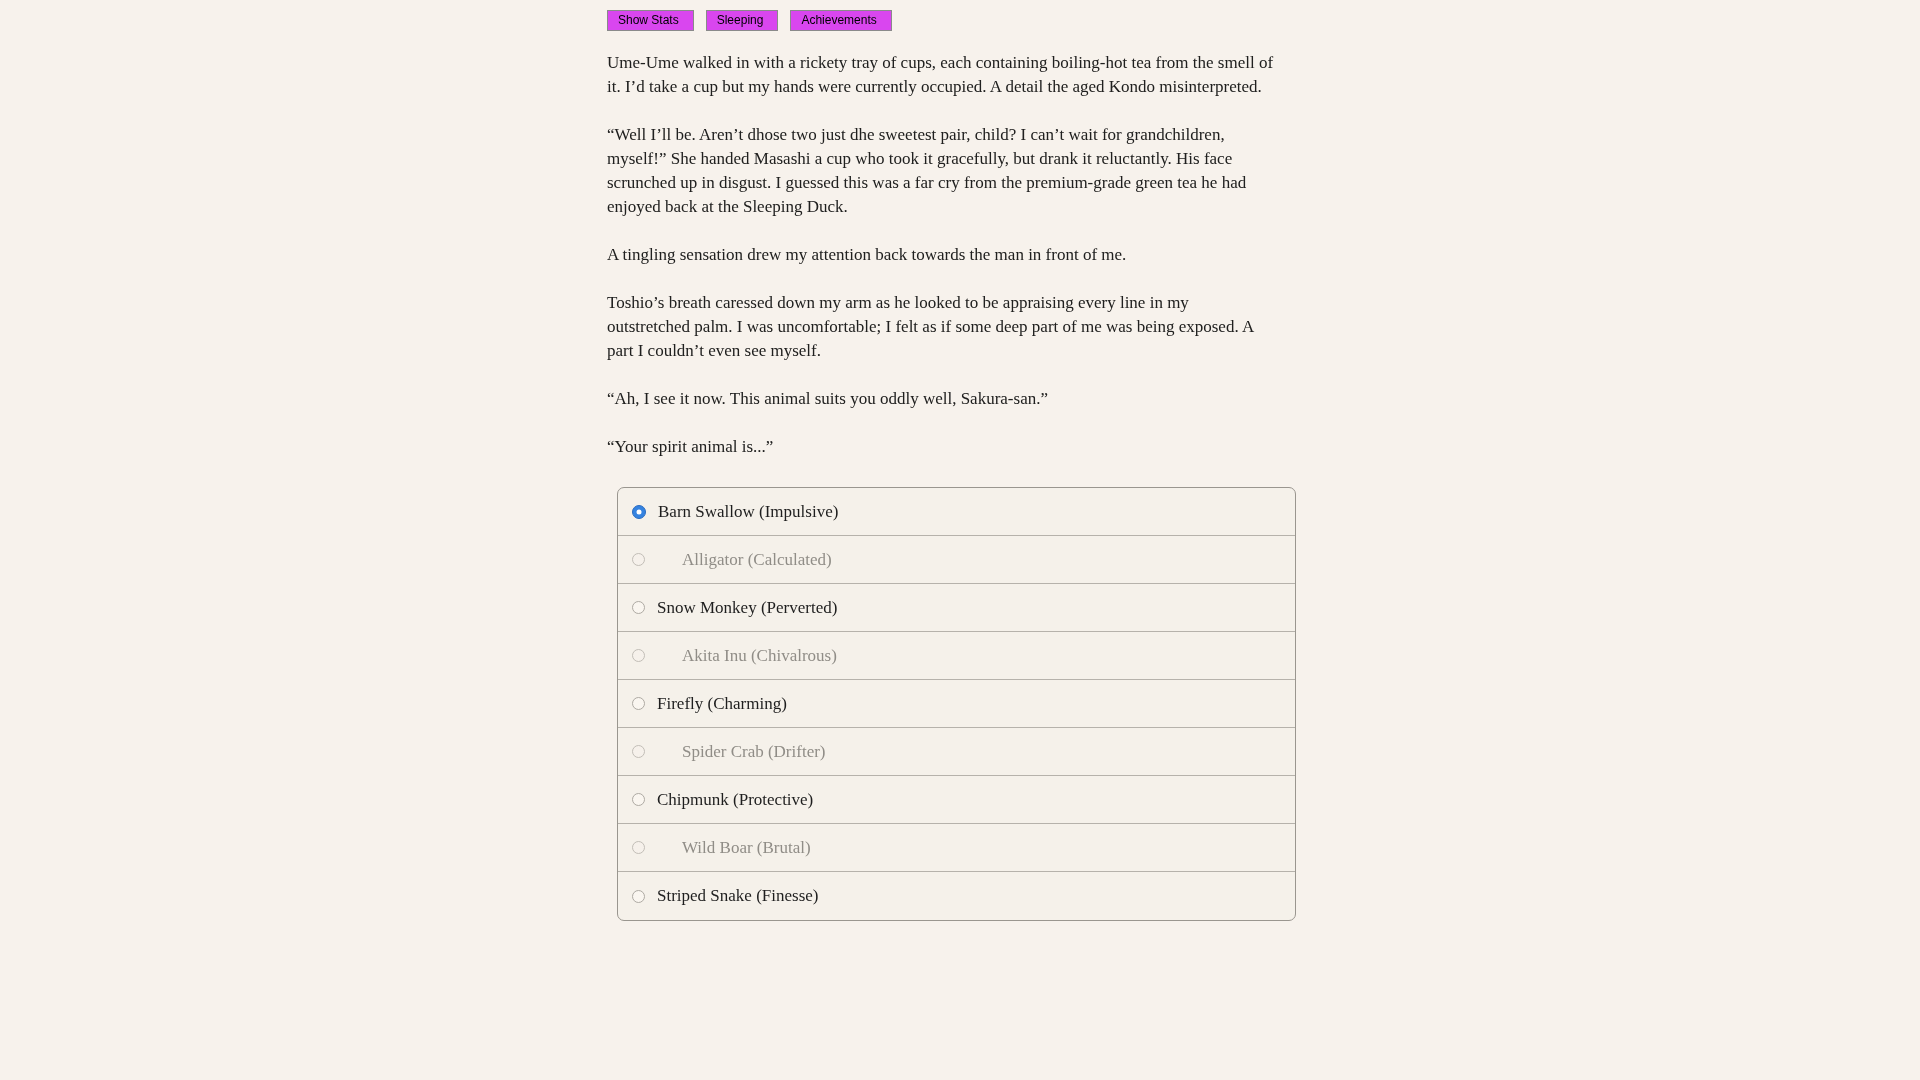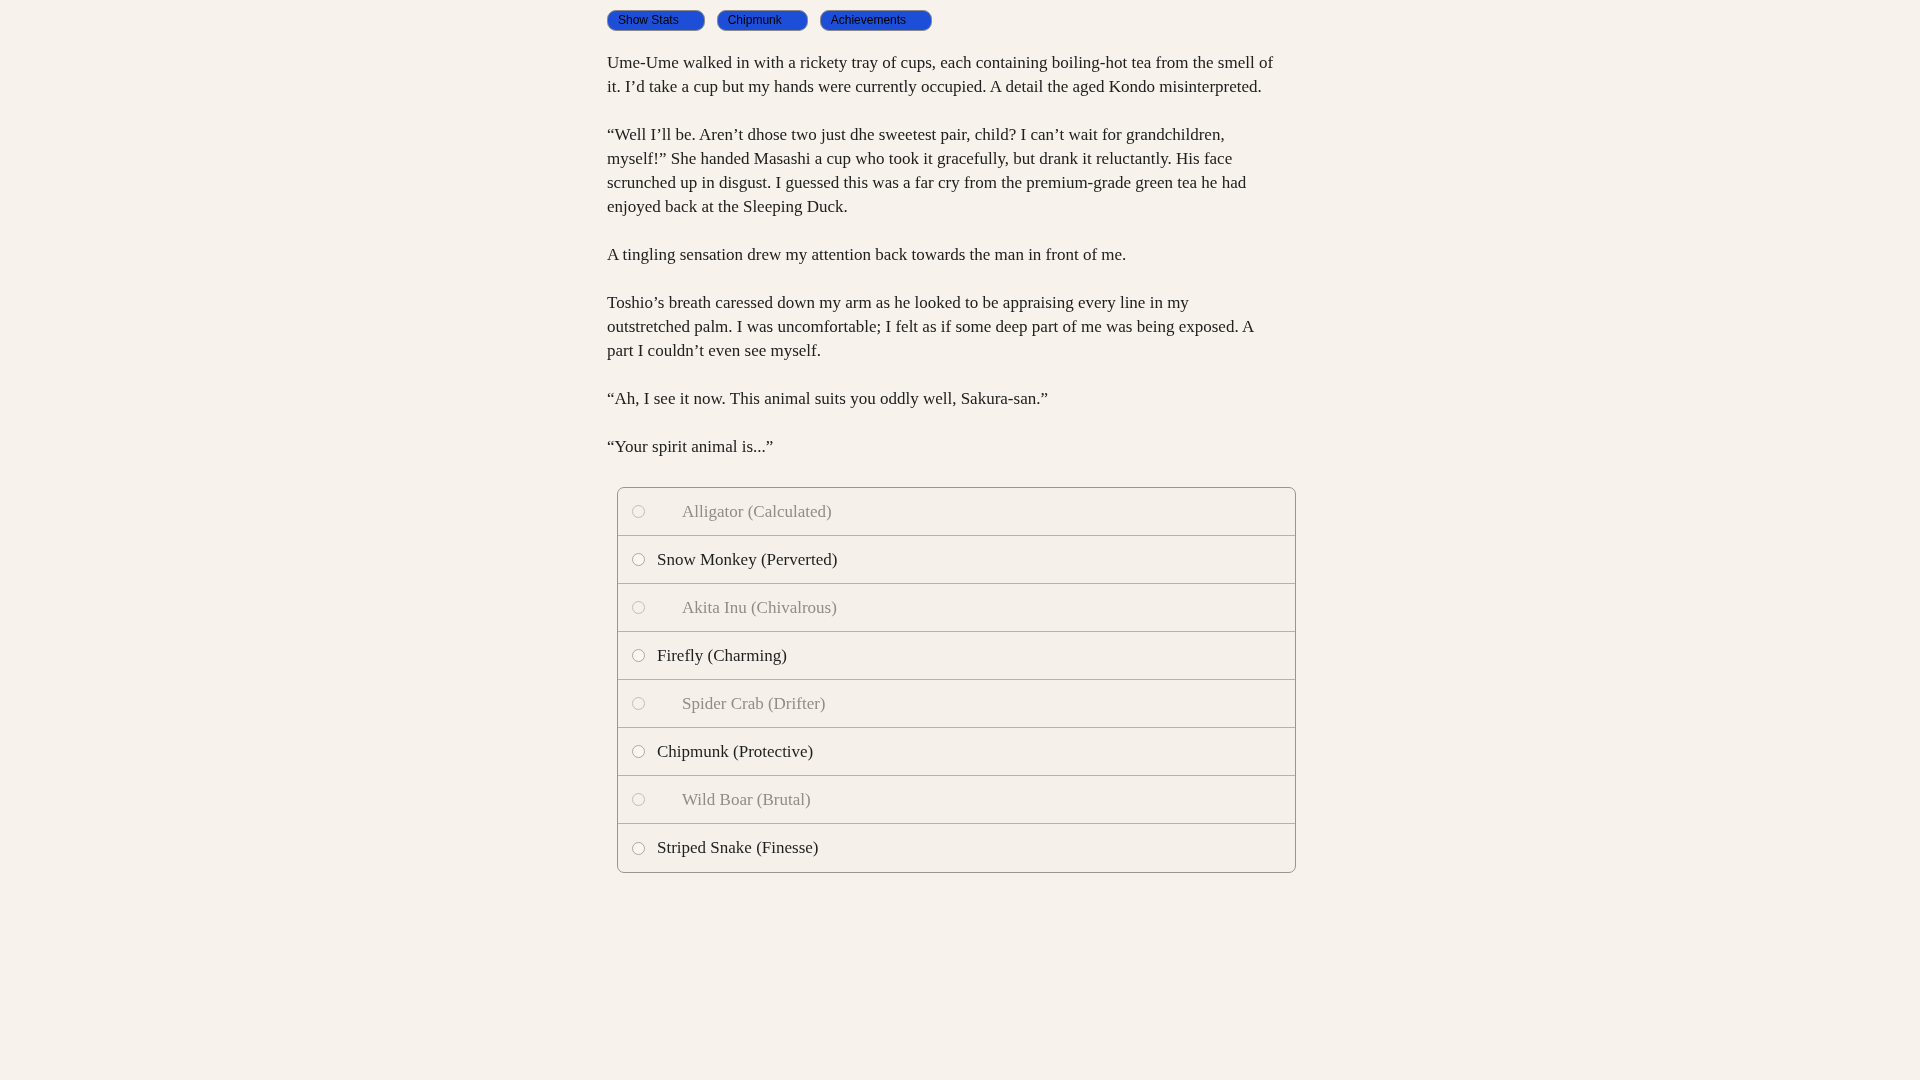--- a/index.html
+++ b/index.html
@@ -25,24 +25,24 @@
   .toolbar {
     display: flex;
     gap: 12px;
     margin: 2px 0 0 0;
   }
   .tb-btn {
     font-family: "Liberation Sans", sans-serif;
     font-size: 12px;
     line-height: 1;
     color: #000000;
-    background: #1d4ed8;
+    background: #d946ef;
     border: 1px solid #8a8a8a;
-    border-radius: 9px;
-    padding: 3px 25px 4px 10px;
+    border-radius: 0;
+    padding: 3px 14px 4px 10px;
     cursor: pointer;
   }
   
   .story { margin-top: 20px; }
   .para {
     margin: 0 16px 24px 0;
     font-size: 17px;
     line-height: 24px;
     color: #20201f;
   }
@@ -103,34 +103,38 @@
   .choice-label { pointer-events: none; }
 </style>
 </head>
 <body>
 
 <div class="canvas">
   <div class="content">
 
     <div class="toolbar">
         <button class="tb-btn">Show Stats</button>
-        <button class="tb-btn">Chipmunk</button>
+        <button class="tb-btn">Sleeping</button>
         <button class="tb-btn">Achievements</button>
       </div>
 
     <div class="story">
         <p class="para">Ume-Ume walked in with a rickety tray of cups, each containing boiling-hot tea from the smell of it. I’d take a cup but my hands were currently occupied. A detail the aged Kondo misinterpreted.</p>
         <p class="para">“Well I’ll be. Aren’t dhose two just dhe sweetest pair, child? I can’t wait for grandchildren, myself!” She handed Masashi a cup who took it gracefully, but drank it reluctantly. His face scrunched up in disgust. I guessed this was a far cry from the premium-grade green tea he had enjoyed back at the Sleeping Duck.</p>
         <p class="para">A tingling sensation drew my attention back towards the man in front of me.</p>
         <p class="para">Toshio’s breath caressed down my arm as he looked to be appraising every line in my outstretched palm. I was uncomfortable; I felt as if some deep part of me was being exposed. A part I couldn’t even see myself.</p>
         <p class="para">“Ah, I see it now. This animal suits you oddly well, Sakura-san.”</p>
         <p class="para">“Your spirit animal is...”</p>
       </div>
 
     <div class="choice-box">
+        <div class="choice-row">
+          <span class="radio selected"></span>
+          <span class="choice-label">Barn Swallow (Impulsive)</span>
+        </div>
         <div class="choice-row disabled">
           <span class="radio disabled"></span>
           <span class="choice-label">Alligator (Calculated)</span>
         </div>
         <div class="choice-row">
           <span class="radio"></span>
           <span class="choice-label">Snow Monkey (Perverted)</span>
         </div>
         <div class="choice-row disabled">
           <span class="radio disabled"></span>

